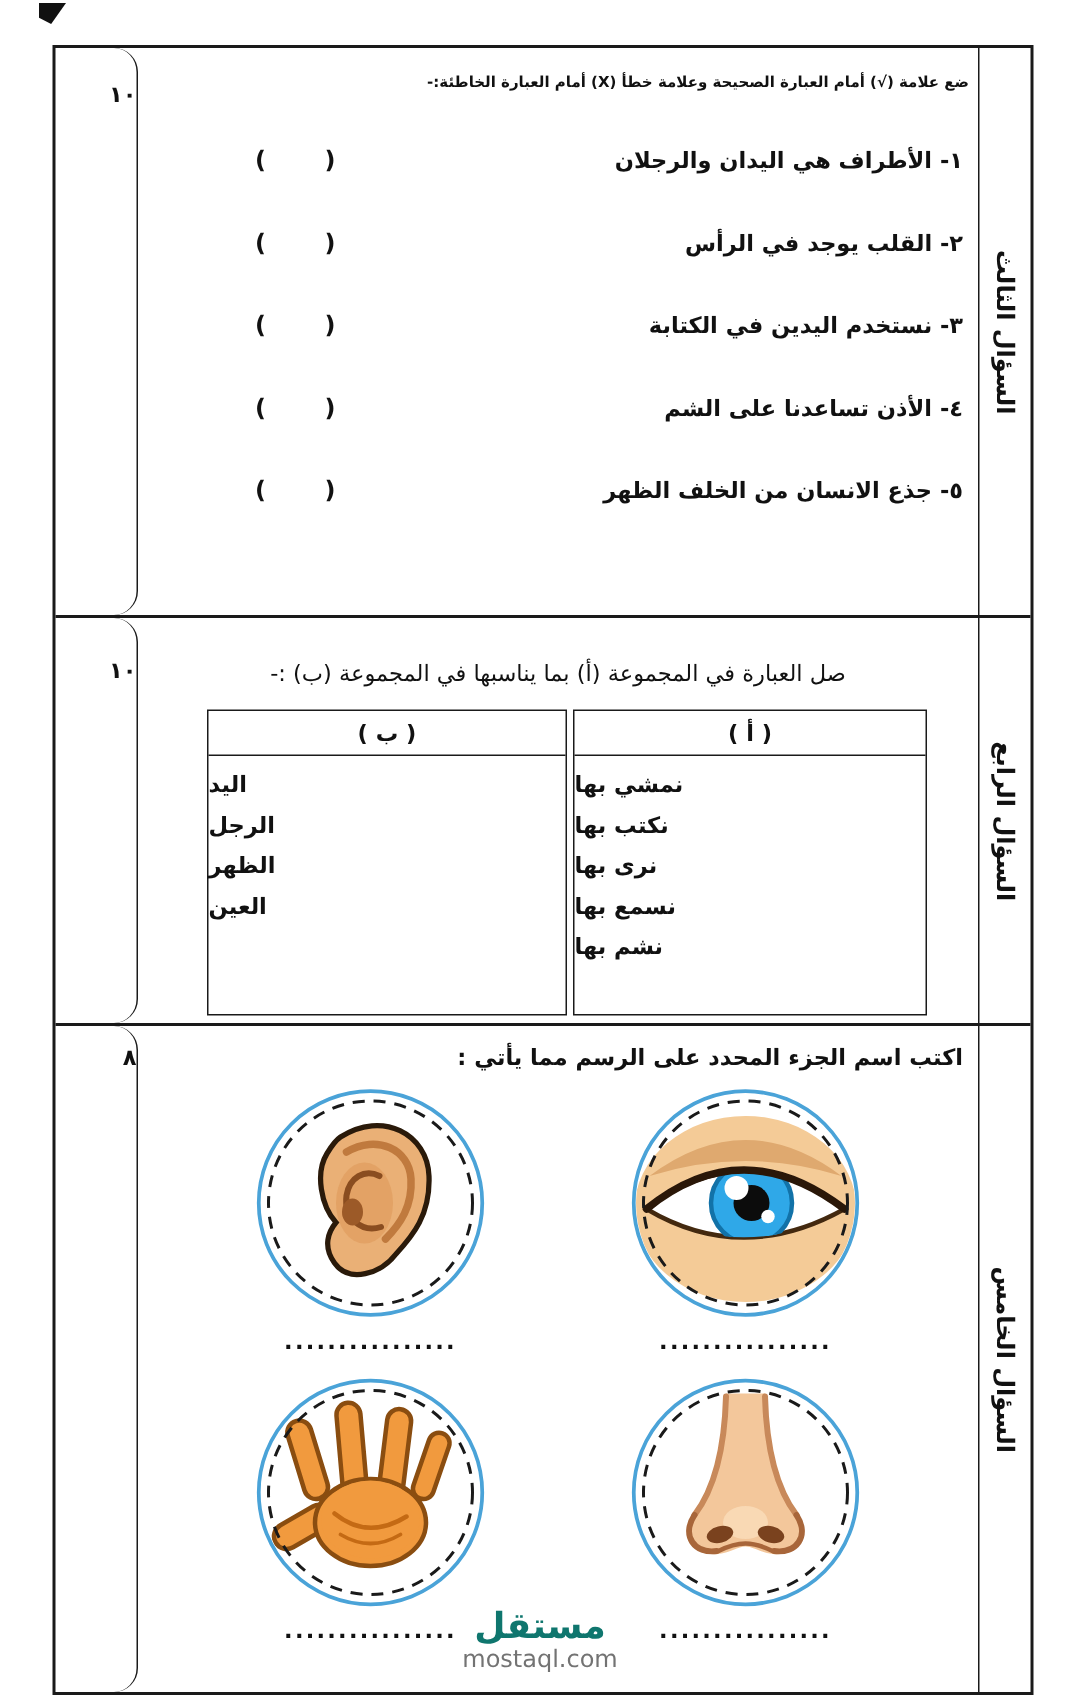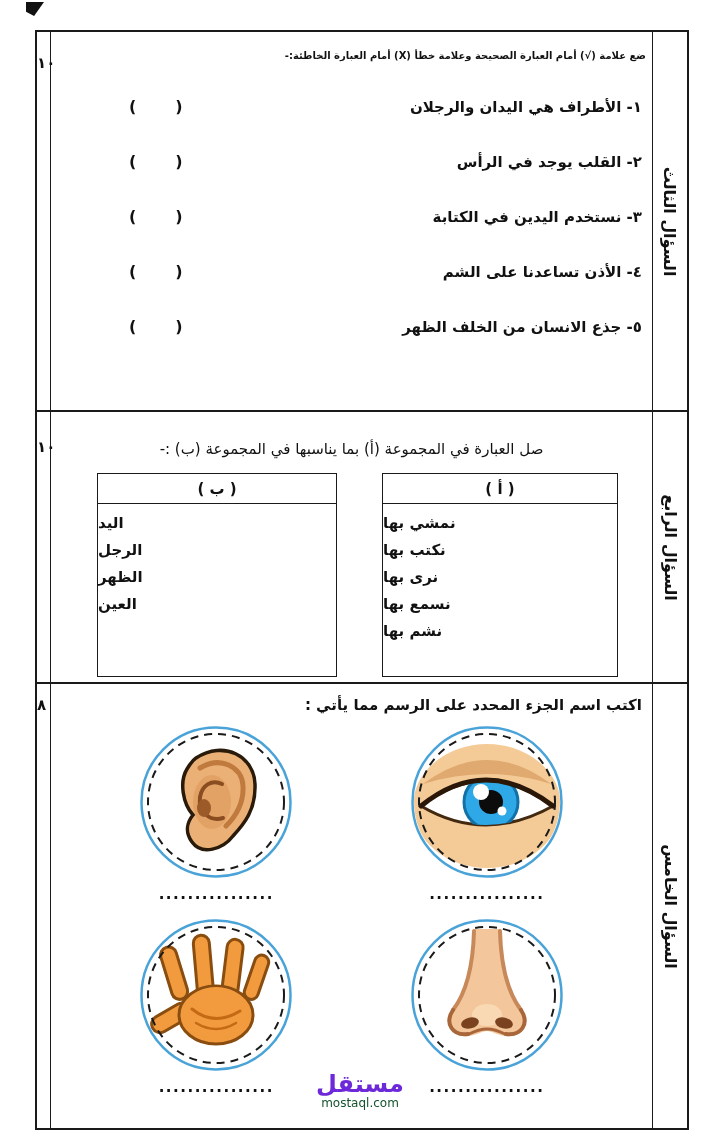--- a/index.html
+++ b/index.html
@@ -23,23 +23,23 @@
     display: flex; flex-direction: column;
     direction: ltr;
   }
 
   .section { display: flex; direction: ltr; }
   .sec-q3 { height: 380px; border-bottom: 2px solid #1a1a1a; }
   .sec-q4 { height: 272px; border-bottom: 2px solid #1a1a1a; }
   .sec-q5 { flex: 1; }
 
   .score-col {
-    width: 14px; border-right: 1.5px solid #1a1a1a;
-    display: flex; justify-content: flex-start;
-    font-weight: bold; font-size: 15px;
+    width: 55px; border-right: 1.5px solid #1a1a1a;
+    display: flex; justify-content: flex-end;
+    font-weight: bold; font-size: 15px; border-radius: 16px;
   }
   .sec-q3 .score-col { padding-top: 22px; }
   .sec-q4 .score-col { padding-top: 26px; }
   .sec-q5 .score-col { padding-top: 12px; }
 
   .title-col {
     width: 35px; border-left: 1.5px solid #1a1a1a;
     display: flex; align-items: center; justify-content: center;
     overflow: visible;
   }
@@ -113,22 +113,22 @@
   .dots {
     margin-top: 3px;
     font-weight: bold; font-size: 15px; letter-spacing: 1.5px;
     color: #111;
   }
 
   .watermark {
     position: absolute; left: 300px; top: 1070px; width: 120px;
     text-align: center; z-index: 5; pointer-events: none;
   }
-  .watermark .wm-ar { font-size: 24px; font-weight: bold; color: #6d28d9; }
-  .watermark .wm-en { font-size: 12px; color: #14532d; margin-top: -2px; }
+  .watermark .wm-ar { font-size: 24px; font-weight: bold; color: #0f766e; }
+  .watermark .wm-en { font-size: 16px; color: #737373; margin-top: -2px; }
 </style>
 </head>
 <body>
 
 <div class="corner-mark"></div>
 
 <div class="frame">
 
   <div class="section sec-q3">
     <div class="score-col">

